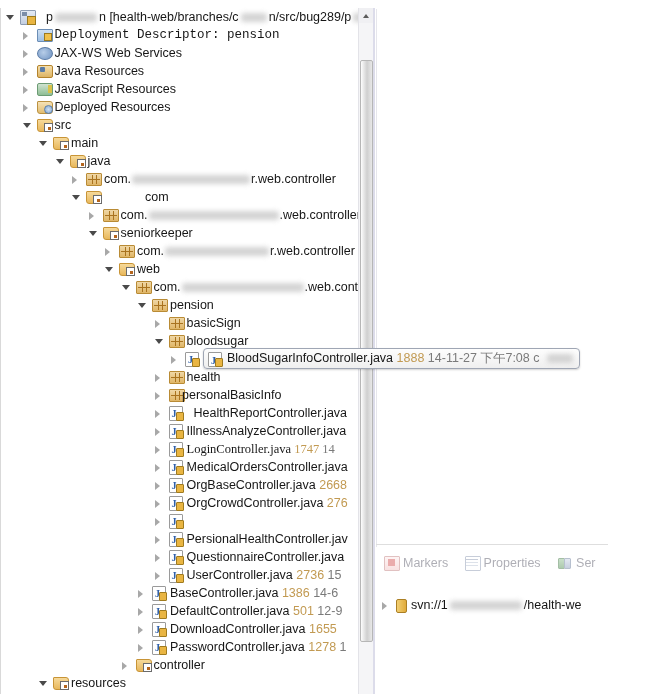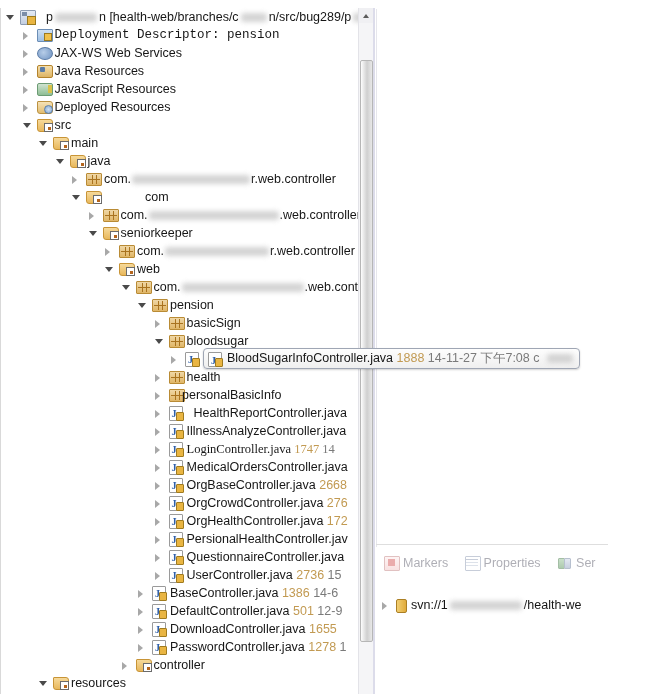--- a/index.html
+++ b/index.html
@@ -590,21 +590,20 @@
           <span class="label" style="left: 186.5px;"><span>OrgBaseController.java</span><span class="rev"> 2668</span></span>
         </div>
         <div class="row">
           <span class="twisty collapsed" style="left: 154.5px;"></span>
           <span class="icon ic-java" style="left: 168.5px;"></span>
           <span class="label" style="left: 186.5px;"><span>OrgCrowdController.java</span><span class="rev"> 276</span></span>
         </div>
         <div class="row">
           <span class="twisty collapsed" style="left: 154.5px;"></span>
           <span class="icon ic-java" style="left: 168.5px;"></span>
-          <span class="label" style="left: 186.5px;"><span>OrgHealthController.java</span><span class="rev"> 172</span></span>
         </div>
         <div class="row">
           <span class="twisty collapsed" style="left: 154.5px;"></span>
           <span class="icon ic-java" style="left: 168.5px;"></span>
           <span class="label" style="left: 186.5px;"><span>PersionalHealthController.jav</span></span>
         </div>
         <div class="row">
           <span class="twisty collapsed" style="left: 154.5px;"></span>
           <span class="icon ic-java" style="left: 168.5px;"></span>
           <span class="label" style="left: 186.5px;"><span>QuestionnaireController.java</span></span>

